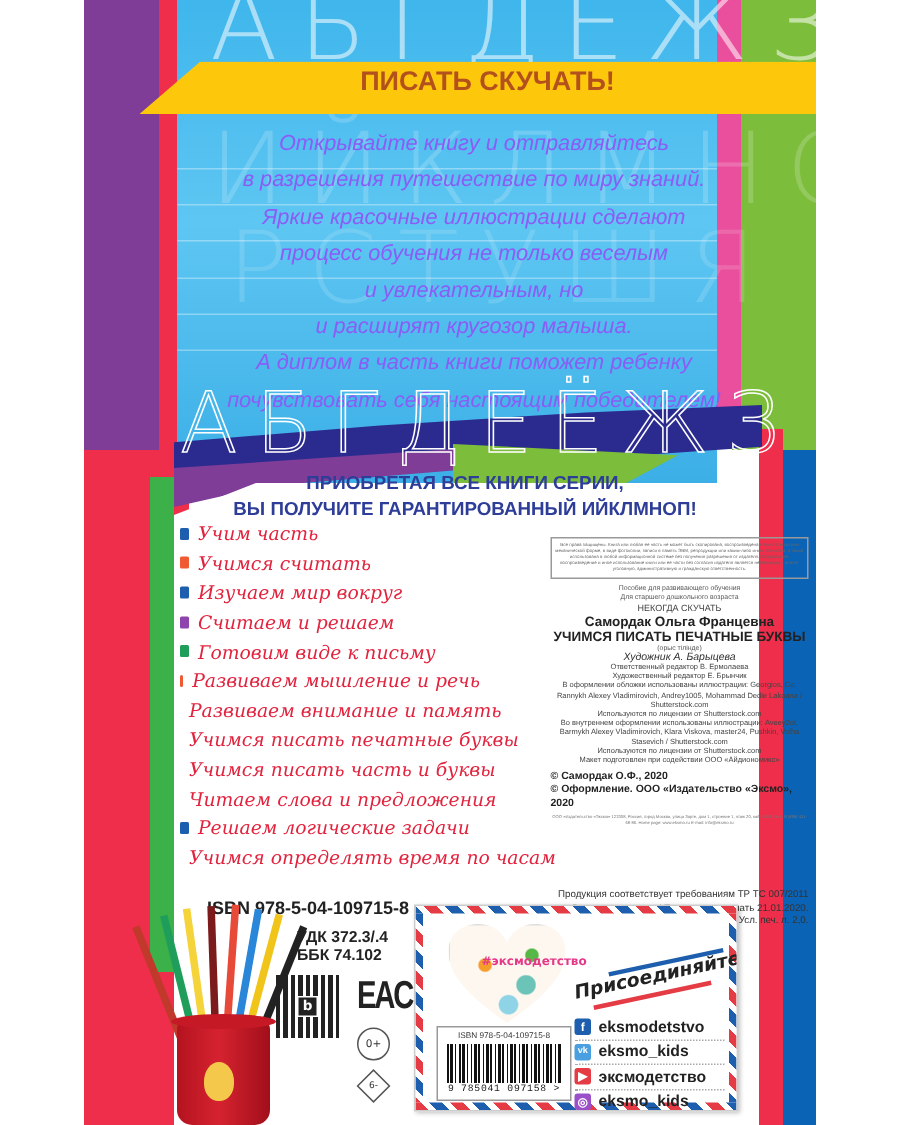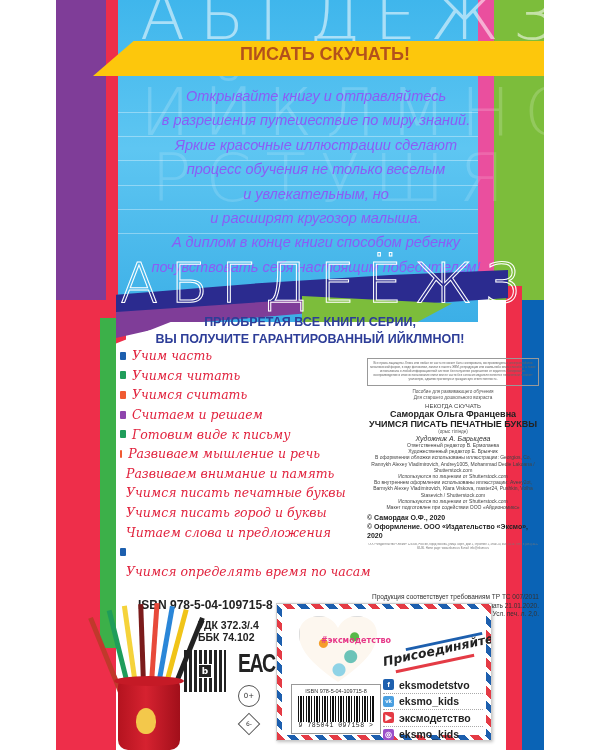--- a/index.html
+++ b/index.html
@@ -119,21 +119,21 @@
 <div class="banner"></div>
 <div class="banner-text">ПИСАТЬ СКУЧАТЬ!</div>
 
 <div class="blurb">
   <div>Открывайте книгу и отправляйтесь</div>
   <div>в разрешения путешествие по миру знаний.</div>
   <div>Яркие красочные иллюстрации сделают</div>
   <div>процесс обучения не только веселым</div>
   <div>и увлекательным, но</div>
   <div>и расширят кругозор малыша.</div>
-  <div>А диплом в конце книги способом ребенку</div>
+  <div>А диплом в часть книги поможет ребенку</div>
   <div>почувствовать себя настоящим победителем!</div>
 </div>
 
 <div class="strip" style="left:116px;top:270px;width:392px;height:62px;background:#2b2b8f;clip-path:polygon(0 40%,35% 22%,70% 8%,100% 0,100% 45%,70% 58%,40% 72%,0 92%);z-index:2;"></div>
 <div class="strip" style="left:116px;top:298px;width:206px;height:40px;background:#7f3d98;clip-path:polygon(0 35%,100% 0,100% 35%,30% 65%,0 100%);z-index:2;"></div>
 <div class="strip" style="left:302px;top:296px;width:150px;height:30px;background:#7cbd3b;clip-path:polygon(0 0,100% 25%,72% 100%,0 100%);z-index:2;"></div>
 
 <div class="abc">АБГДЕЁЖЗ</div>
 
 <div class="strip" style="left:116px;top:322px;width:390px;height:428px;background:#ffffff;clip-path:polygon(0 5%,14% 0,100% 0,100% 100%,0 100%);z-index:3;"></div>
@@ -142,28 +142,28 @@
   <div>ПРИОБРЕТАЯ ВСЕ КНИГИ СЕРИИ,</div>
   <div>ВЫ ПОЛУЧИТЕ ГАРАНТИРОВАННЫЙ ИЙКЛМНОП!</div>
 </div>
 
 <div class="books">
   <div class="book">
       <span class="sq" style="background:#1d5fae"></span>
       <span>Учим часть</span>
     </div>
   <div class="book">
-      <span class="sq" style="background:#1f9d5a"></span>
-      <span>Учимся читать</span>
-    </div>
-  <div class="book">
       <span class="sq" style="background:#f05a32"></span>
       <span>Учимся считать</span>
     </div>
   <div class="book">
+      <span class="sq" style="background:#1d5fae"></span>
+      <span>Изучаем мир вокруг</span>
+    </div>
+  <div class="book">
       <span class="sq" style="background:#8e44ad"></span>
       <span>Считаем и решаем</span>
     </div>
   <div class="book">
       <span class="sq" style="background:#1f9d5a"></span>
       <span>Готовим виде к письму</span>
     </div>
   <div class="book">
       <span class="sq" style="background:#f05a32"></span>
       <span>Развиваем мышление и речь</span>
@@ -171,28 +171,29 @@
   <div class="book">
       <span class="sq" style="background:#1d5fae"></span>
       <span>Развиваем внимание и память</span>
     </div>
   <div class="book">
       <span class="sq" style="background:#8e44ad"></span>
       <span>Учимся писать печатные буквы</span>
     </div>
   <div class="book">
       <span class="sq" style="background:#1f9d5a"></span>
-      <span>Учимся писать город и буквы</span>
+      <span>Учимся писать часть и буквы</span>
     </div>
   <div class="book">
       <span class="sq" style="background:#f05a32"></span>
       <span>Читаем слова и предложения</span>
     </div>
   <div class="book">
       <span class="sq" style="background:#1d5fae"></span>
+      <span>Решаем логические задачи</span>
     </div>
   <div class="book">
       <span class="sq" style="background:#8e44ad"></span>
       <span>Учимся определять время по часам</span>
     </div>
 </div>
 
 <div class="imprint">
   <div class="legal-box">Все права защищены. Книга или любая ее часть не может быть скопирована, воспроизведена в электронной или механической форме, в виде фотокопии, записи в память ЭВМ, репродукции или каким-либо иным способом, а также использована в любой информационной системе без получения разрешения от издателя. Копирование, воспроизведение и иное использование книги или ее части без согласия издателя является незаконным и влечет уголовную, административную и гражданскую ответственность.</div>
   <div class="tiny" style="margin-top:3px">Пособие для развивающего обучения</div>

